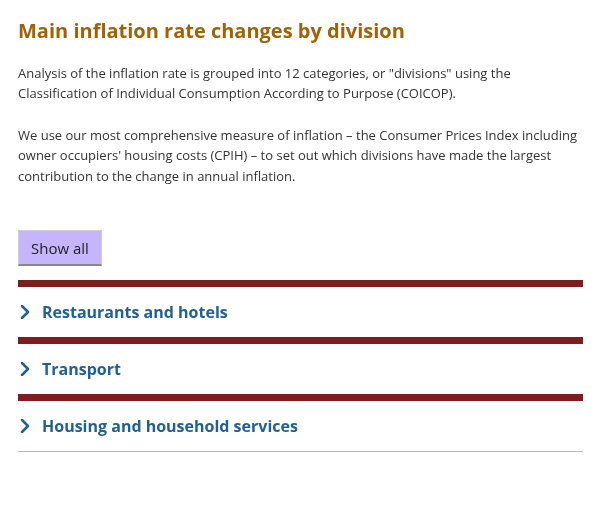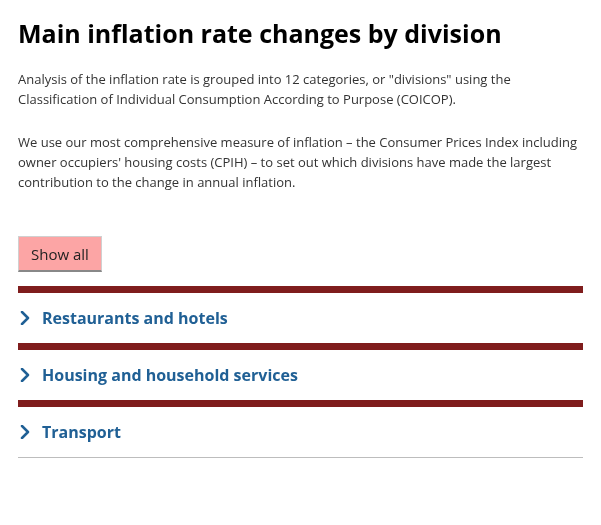--- a/index.html
+++ b/index.html
@@ -8,37 +8,37 @@
       box-sizing: border-box;
     }
     body {
       font-family: -apple-system, BlinkMacSystemFont, "Segoe UI", "Open Sans", Helvetica, Arial, sans-serif;
       color: #222;
       background: #fff;
       width: 601px;
       padding: 18px 18px 0 18px;
     }
     .heading {
-      font-size: 25px;
+      font-size: 20px;
       font-weight: 700;
-      color: #000000;
+      color: #a16207;
       margin-bottom: 20px;
       line-height: 1.25;
     }
     .para {
       font-size: 13px;
       line-height: 1.55;
       color: #333;
       margin-bottom: 22px;
     }
     .show-all {
       display: inline-block;
       font-size: 15px;
       color: #222;
-      background: #fca5a5;
+      background: #c4b5fd;
       border: 1px solid #d0d0d0;
       border-bottom: 2px solid #888;
       padding: 7px 12px 6px 12px;
       margin-top: 22px;
       margin-bottom: 14px;
       cursor: pointer;
       font-family: inherit;
     }
     .accordion-item {
       border-top: 7px solid #7f1d1d;
@@ -88,28 +88,28 @@
     <span class="accordion-title">Restaurants and hotels</span>
   </div>
 
 
   <div class="accordion-item">
     <span class="chevron">
       <svg width="10" height="14" viewBox="0 0 10 14">
           <path d="M2 1 L8 7 L2 13" stroke="#206095" stroke-width="2.5" fill="none" stroke-linecap="round" stroke-linejoin="round"></path>
         </svg>
     </span>
-    <span class="accordion-title">Housing and household services</span>
+    <span class="accordion-title">Transport</span>
   </div>
 
   <div class="accordion-item">
     <span class="chevron">
       <svg width="10" height="14" viewBox="0 0 10 14">
           <path d="M2 1 L8 7 L2 13" stroke="#206095" stroke-width="2.5" fill="none" stroke-linecap="round" stroke-linejoin="round"></path>
         </svg>
     </span>
-    <span class="accordion-title">Transport</span>
+    <span class="accordion-title">Housing and household services</span>
   </div>
 
 </div>
 
 
 
 
 </body></html>

